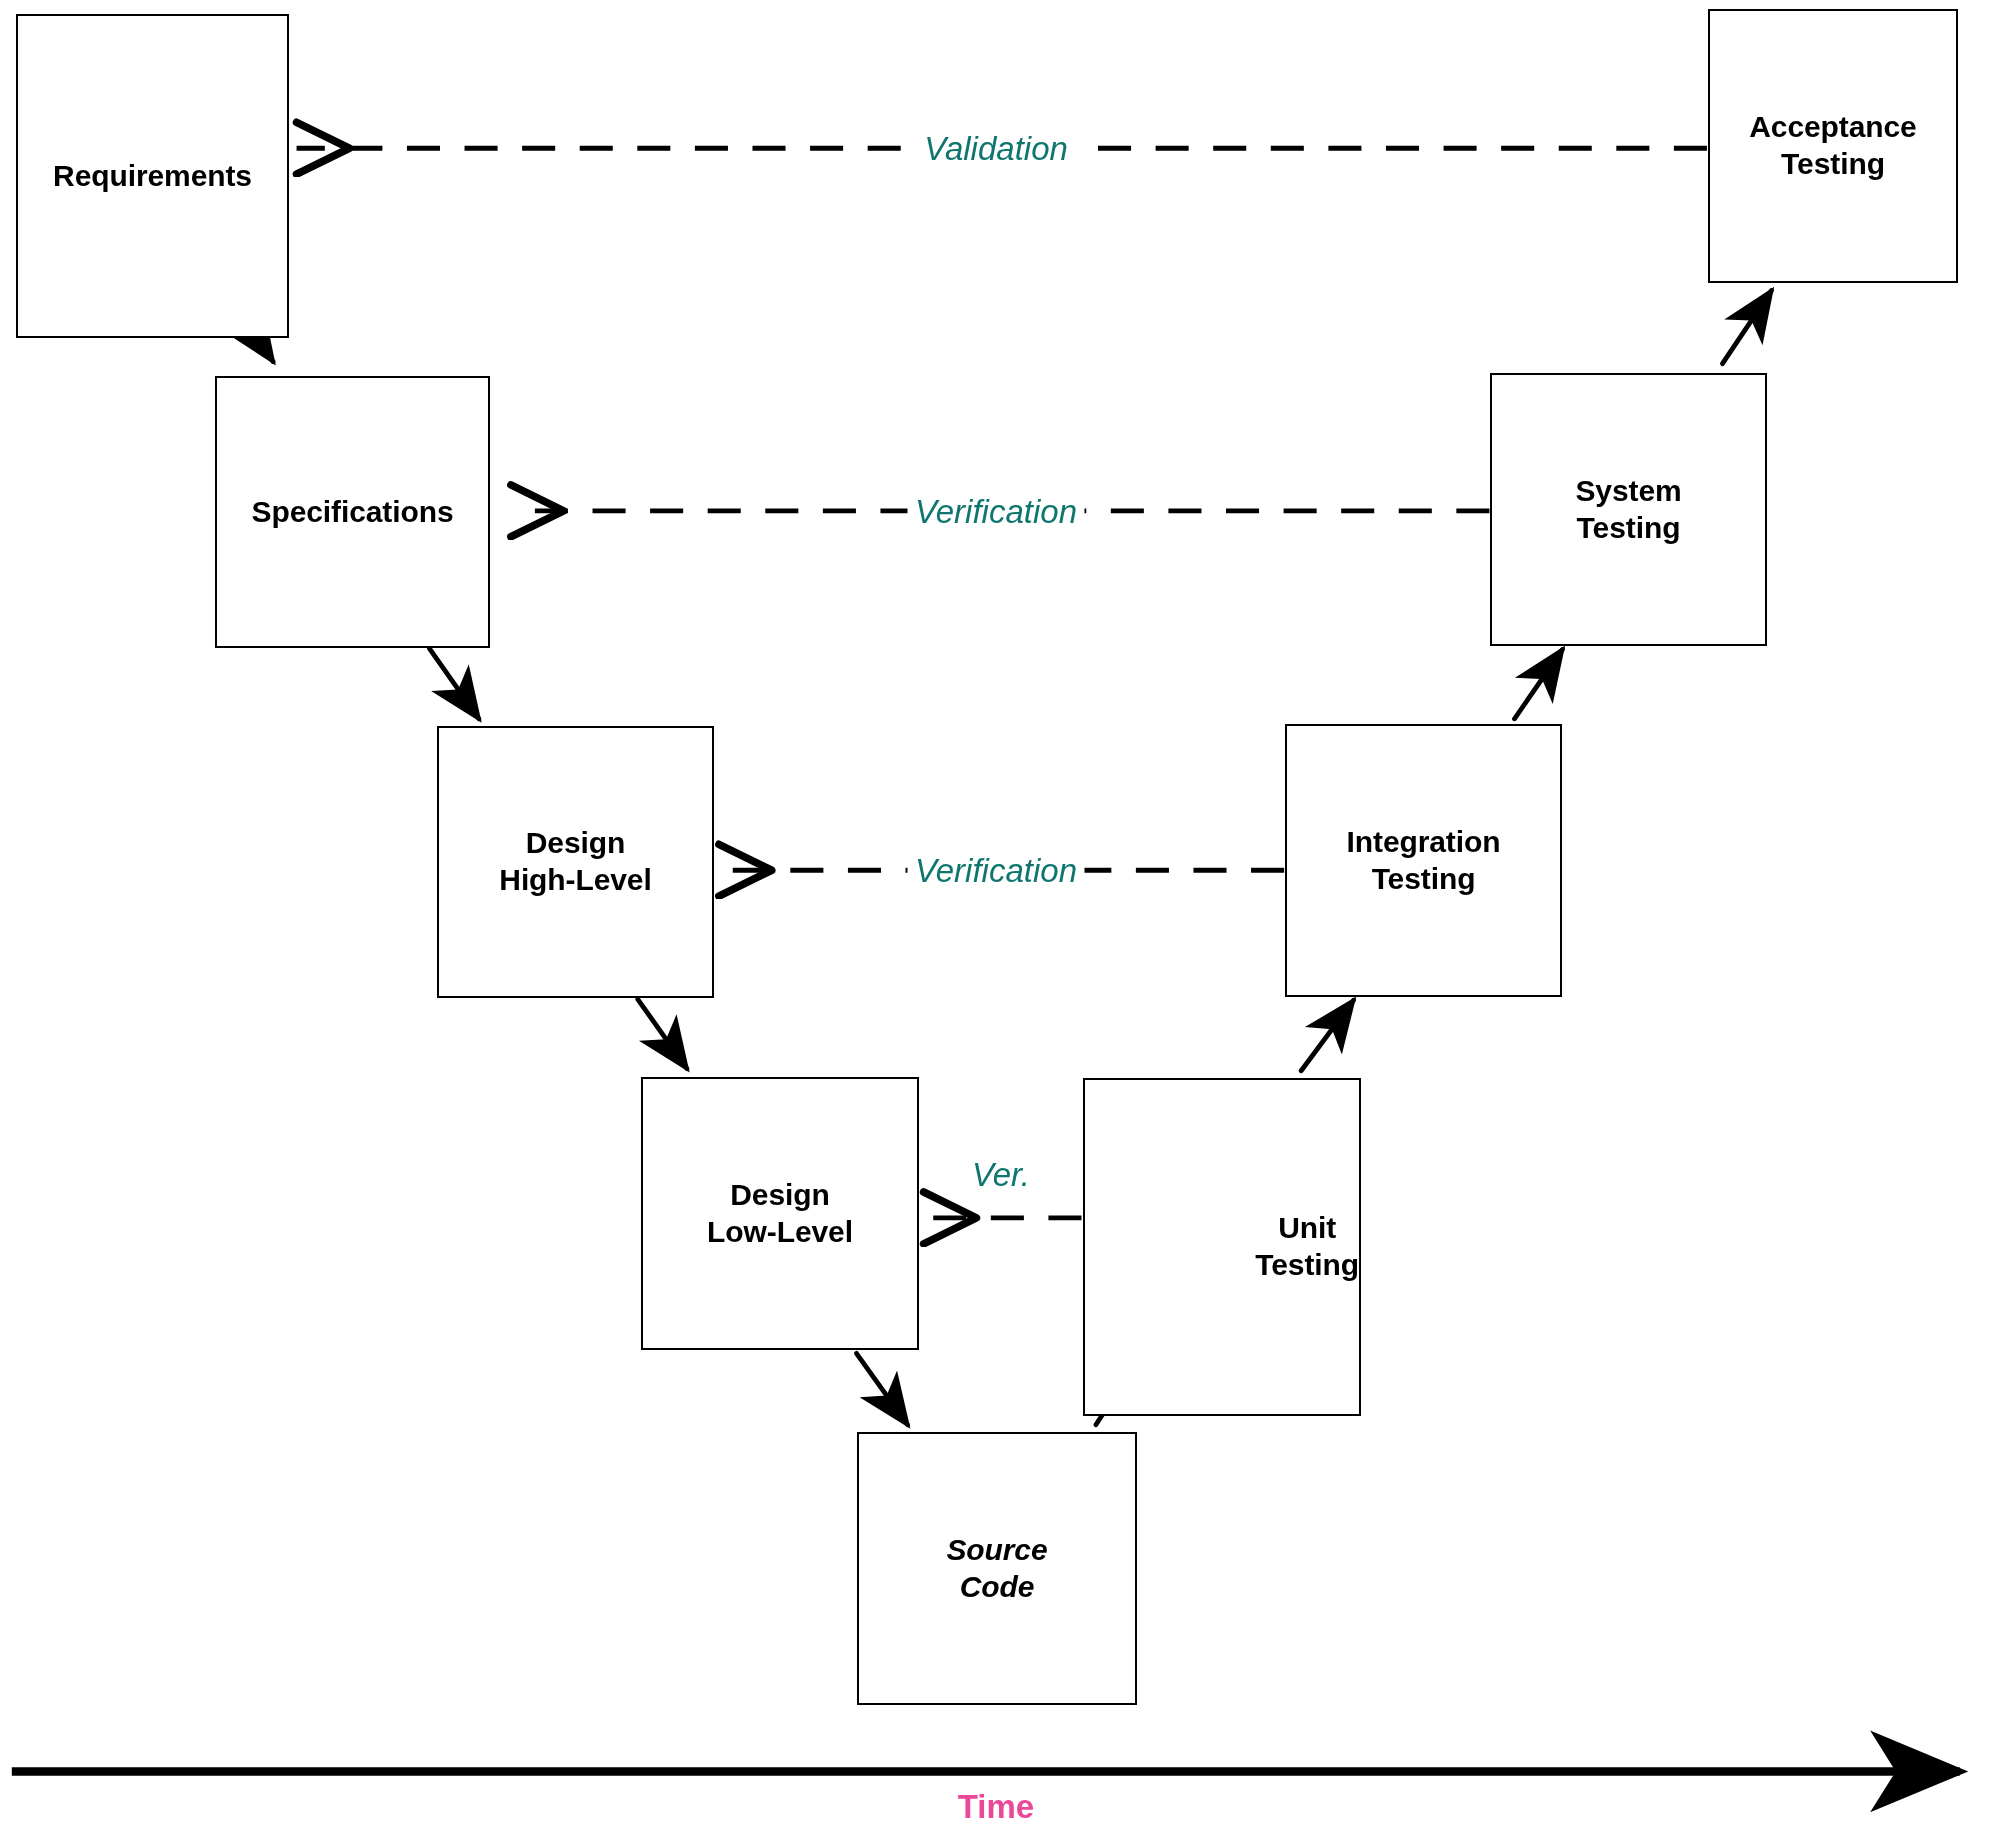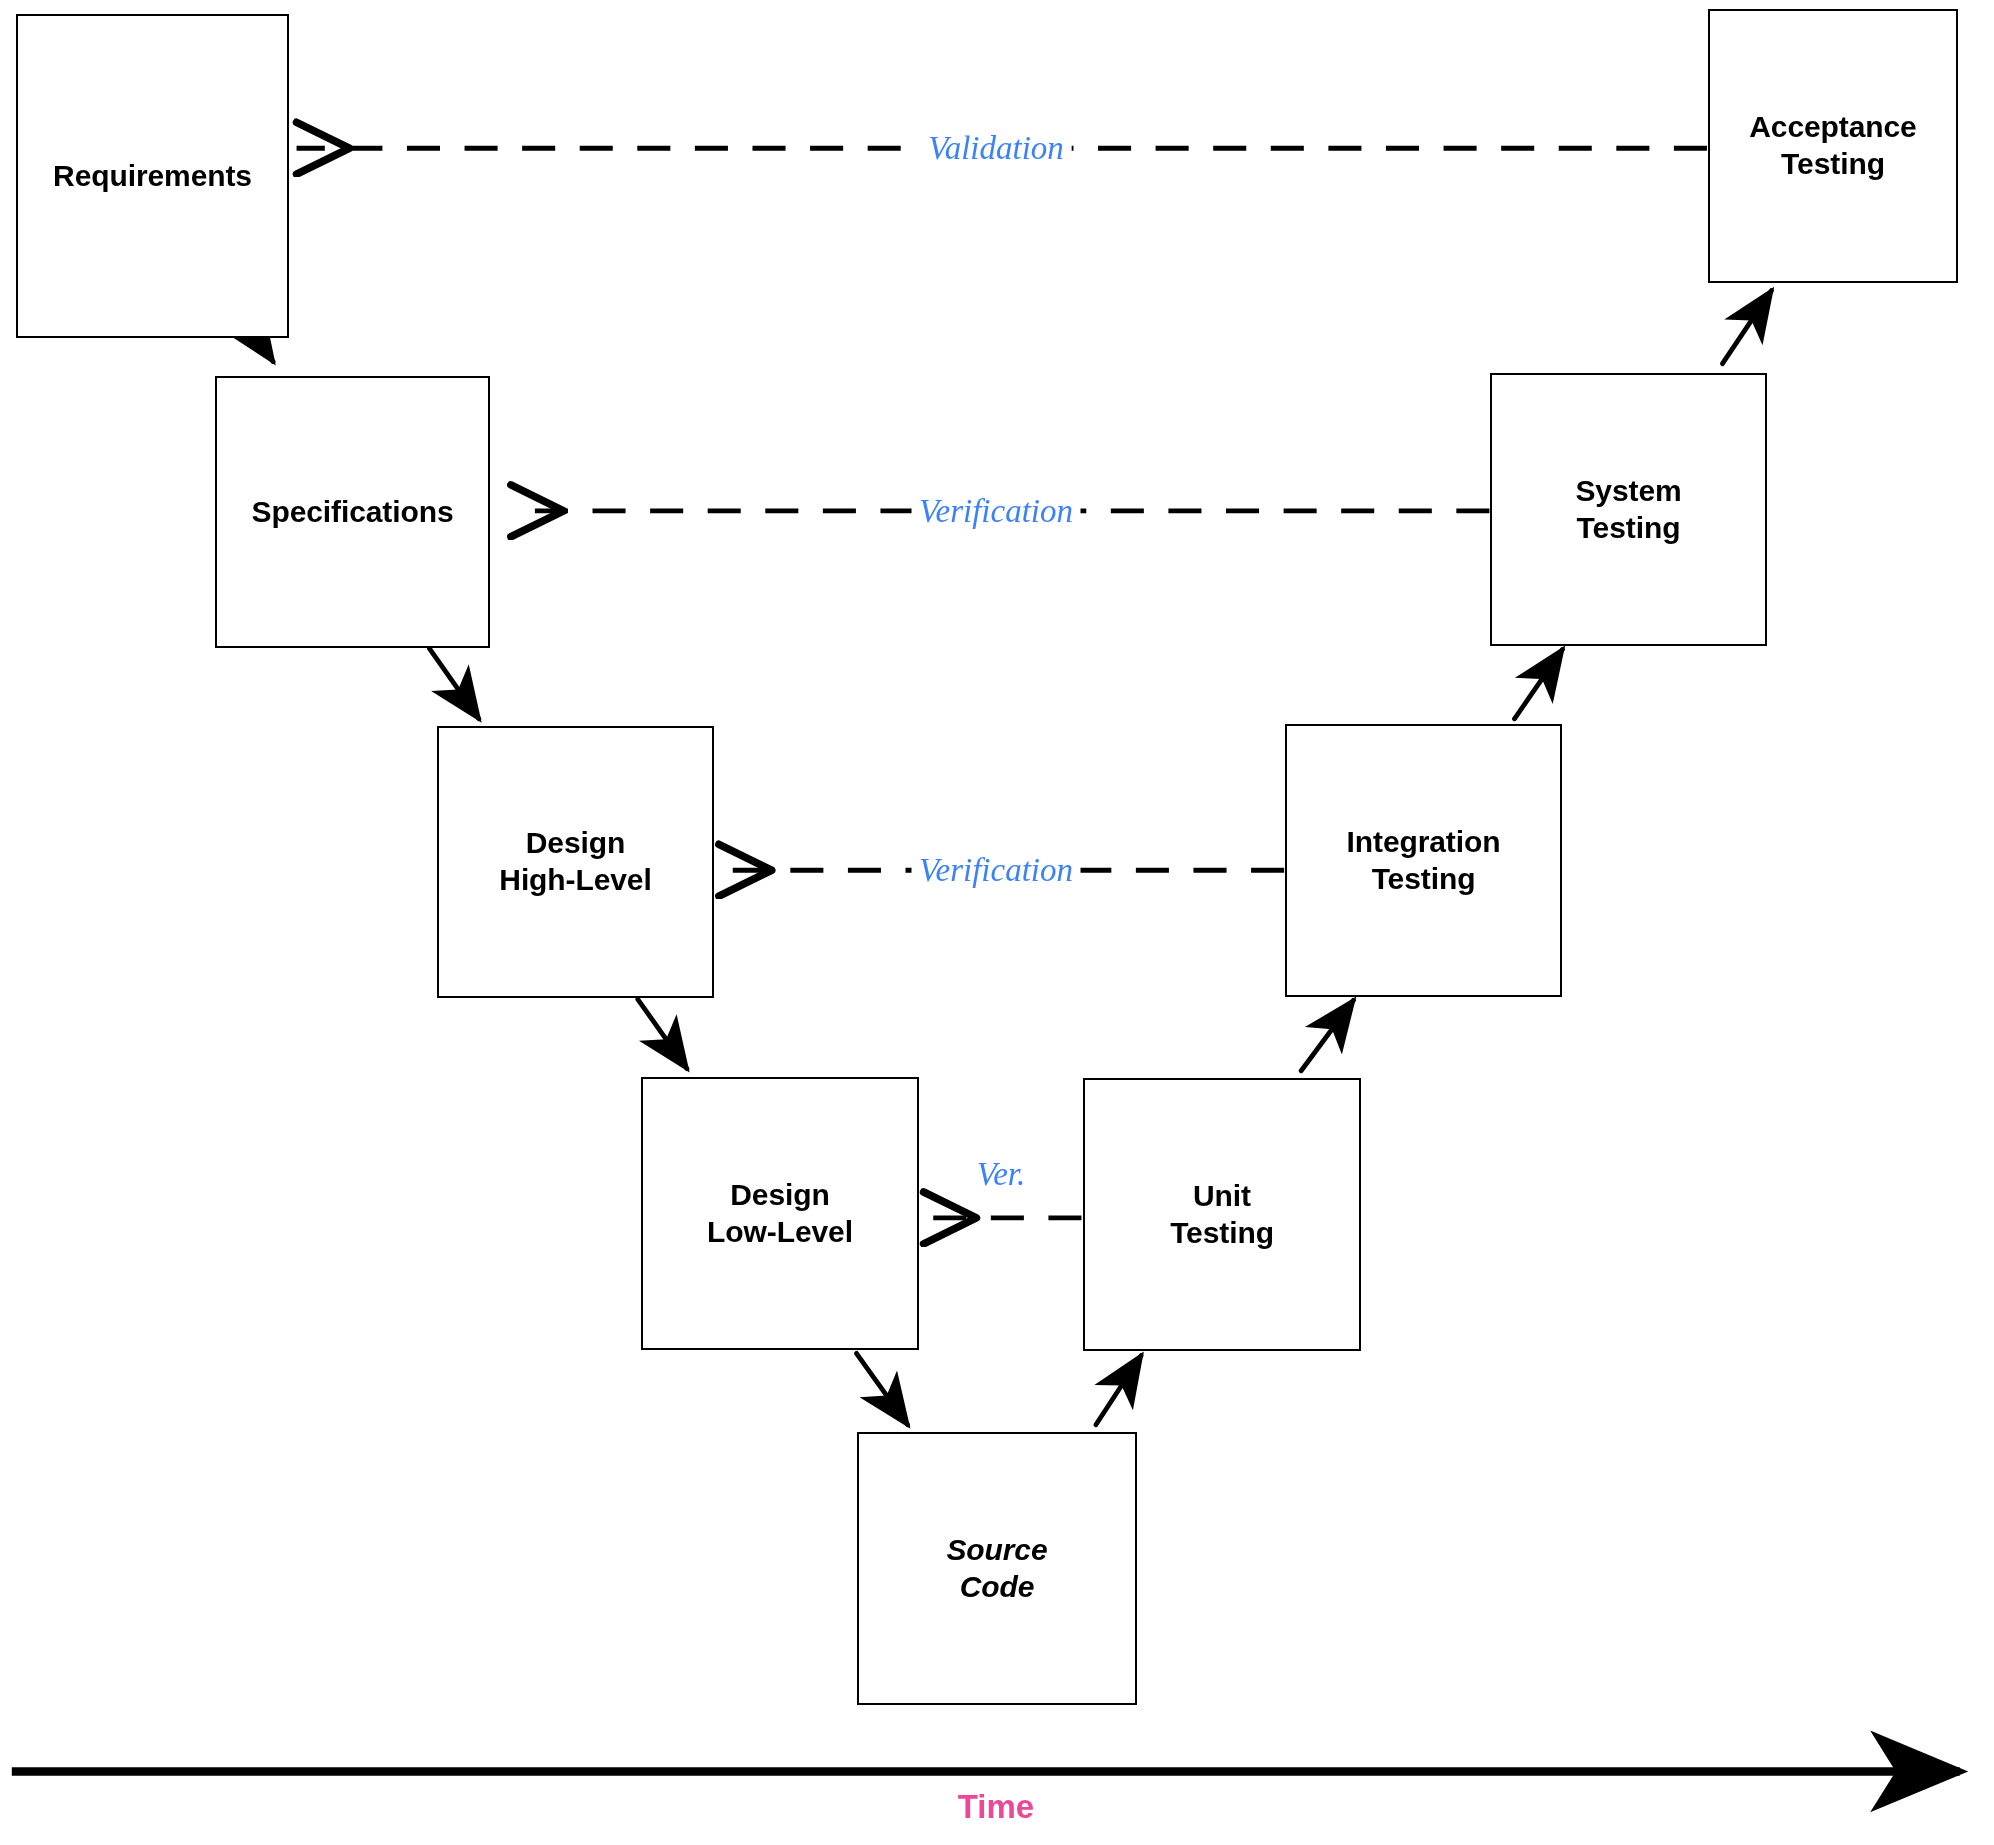--- a/index.html
+++ b/index.html
@@ -38,25 +38,25 @@
     font-family: "Liberation Sans", sans-serif;
     font-weight: bold;
     font-size: 30px;
     line-height: 1.22;
     color: #000000;
     white-space: pre-line;
     letter-spacing: -0.1px;
   }
   .edge-label {
     position: absolute;
-    font-family: Liberation Serif, serif;
+    font-family: Liberation Sans, sans-serif;
     font-style: italic;
     font-weight: normal;
     font-size: 33px;
-    color: #3b82f6;
+    color: #0f766e;
     background: #ffffff;
     padding: 0 7.5px;
     transform: translate(-50%, -50%);
     white-space: nowrap;
     line-height: 1;
   }
   .axis-label {
     position: absolute;
     font-family: "Liberation Sans", sans-serif;
     font-weight: bold;
@@ -132,21 +132,21 @@
   <div class="node" style="left:1285px; top:724px; width:277px;  height:273px;">
     <span class="node-label">Integration
 Testing</span>
   </div>
 
   <div class="node" style="left:641px; top:1077px; width:278px;  height:273px;">
     <span class="node-label">Design
 Low-Level</span>
   </div>
 
-  <div class="node" style="left:1083px; top:1078px; width:278px;  height:273px;">
+  <div class="node" style="left:1083px; top:1078px; width:278px;  height:338px;justify-content:flex-end;">
     <span class="node-label">Unit
 Testing</span>
   </div>
 
   <div class="node" style="left:857px; top:1432px; width:280px;  height:273px;font-style:italic;">
     <span class="node-label">Source
 Code</span>
   </div>
 
   <div class="edge-label" style="left:996px; top:148px;">Validation</div>

